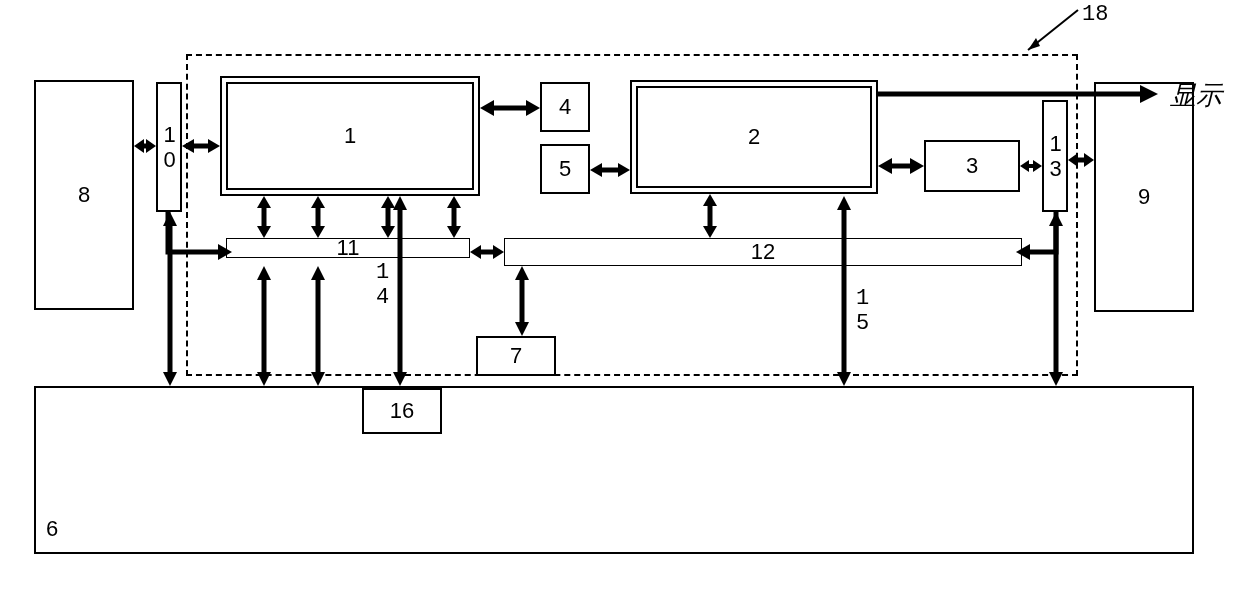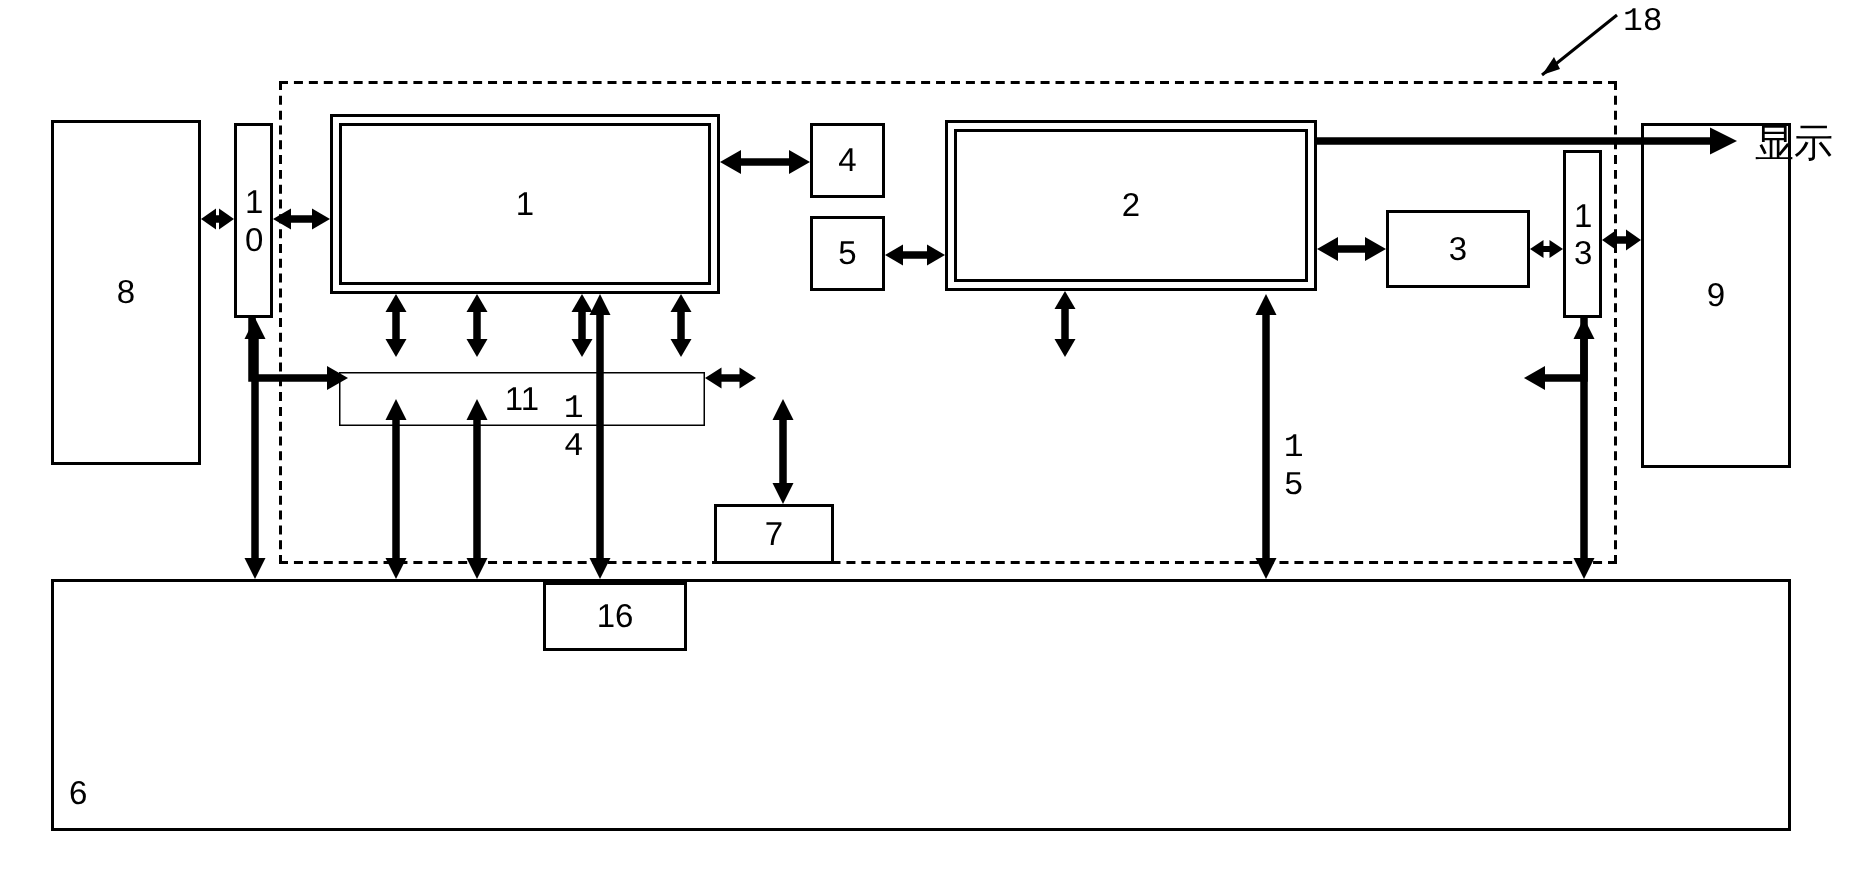--- a/index.html
+++ b/index.html
@@ -104,41 +104,42 @@
   <div class="box" style="left:636px; top:86px; width:236px; height:102px;">2</div>
 
   <div class="box" style="left:924px; top:140px; width:96px; height:52px;">3</div>
 
   <div class="box" style="left:1042px; top:100px; width:26px; height:112px;">
     <span class="vtext">13</span>
   </div>
 
   <div class="box" style="left:1094px; top:82px; width:100px; height:230px;">9</div>
 
-  <div class="box" style="left:226px; top:248px; width:244px; height:36px; border-width:1.5px;">11</div>
-
+  <div class="box" style="left:226px; top:238px; width:244px; height:20px; border-width:1.5px;">11</div>
+
+  <div class="box" style="left:504px; top:238px; width:518px; height:28px; border-width:1.5px;">12</div>
 
   <div class="box" style="left:476px; top:336px; width:80px; height:40px;">7</div>
 
-  <div class="box" style="left:362px; top:388px; width:96px; height:46px;">16</div>
+  <div class="box" style="left:362px; top:388px; width:80px; height:46px;">16</div>
 
 
   <div class="block6" style="left:34px; top:386px; width:1160px; height:168px;">
     <span>6</span>
   </div>
 
   <div class="lbl" style="left:370px; top:260px;">
     <span class="vtext">14</span>
   </div>
 
   <div class="lbl" style="left:850px; top:286px;">
     <span class="vtext">15</span>
   </div>
 
-  <div class="outlabel" style="left:1170px; top:78px;">显示</div>
+  <div class="outlabel" style="left:1170px; top:78px;font-style:italic;">显示</div>
 
   <div class="arrow-wrap" style="left:134px; top:136px; width:22px; height:20px;">
     <svg class="arrow" width="22" height="20">
         <line x1="4" y1="10" x2="18" y2="10" stroke="#000" stroke-width="5"></line>
         <polygon points="0,10 10,3 10,17" fill="#000"></polygon>
         <polygon points="22,10 12,3 12,17" fill="#000"></polygon>
       </svg>
   </div>
 
   <div class="arrow-wrap" style="left:182px; top:136px; width:38px; height:20px;">

